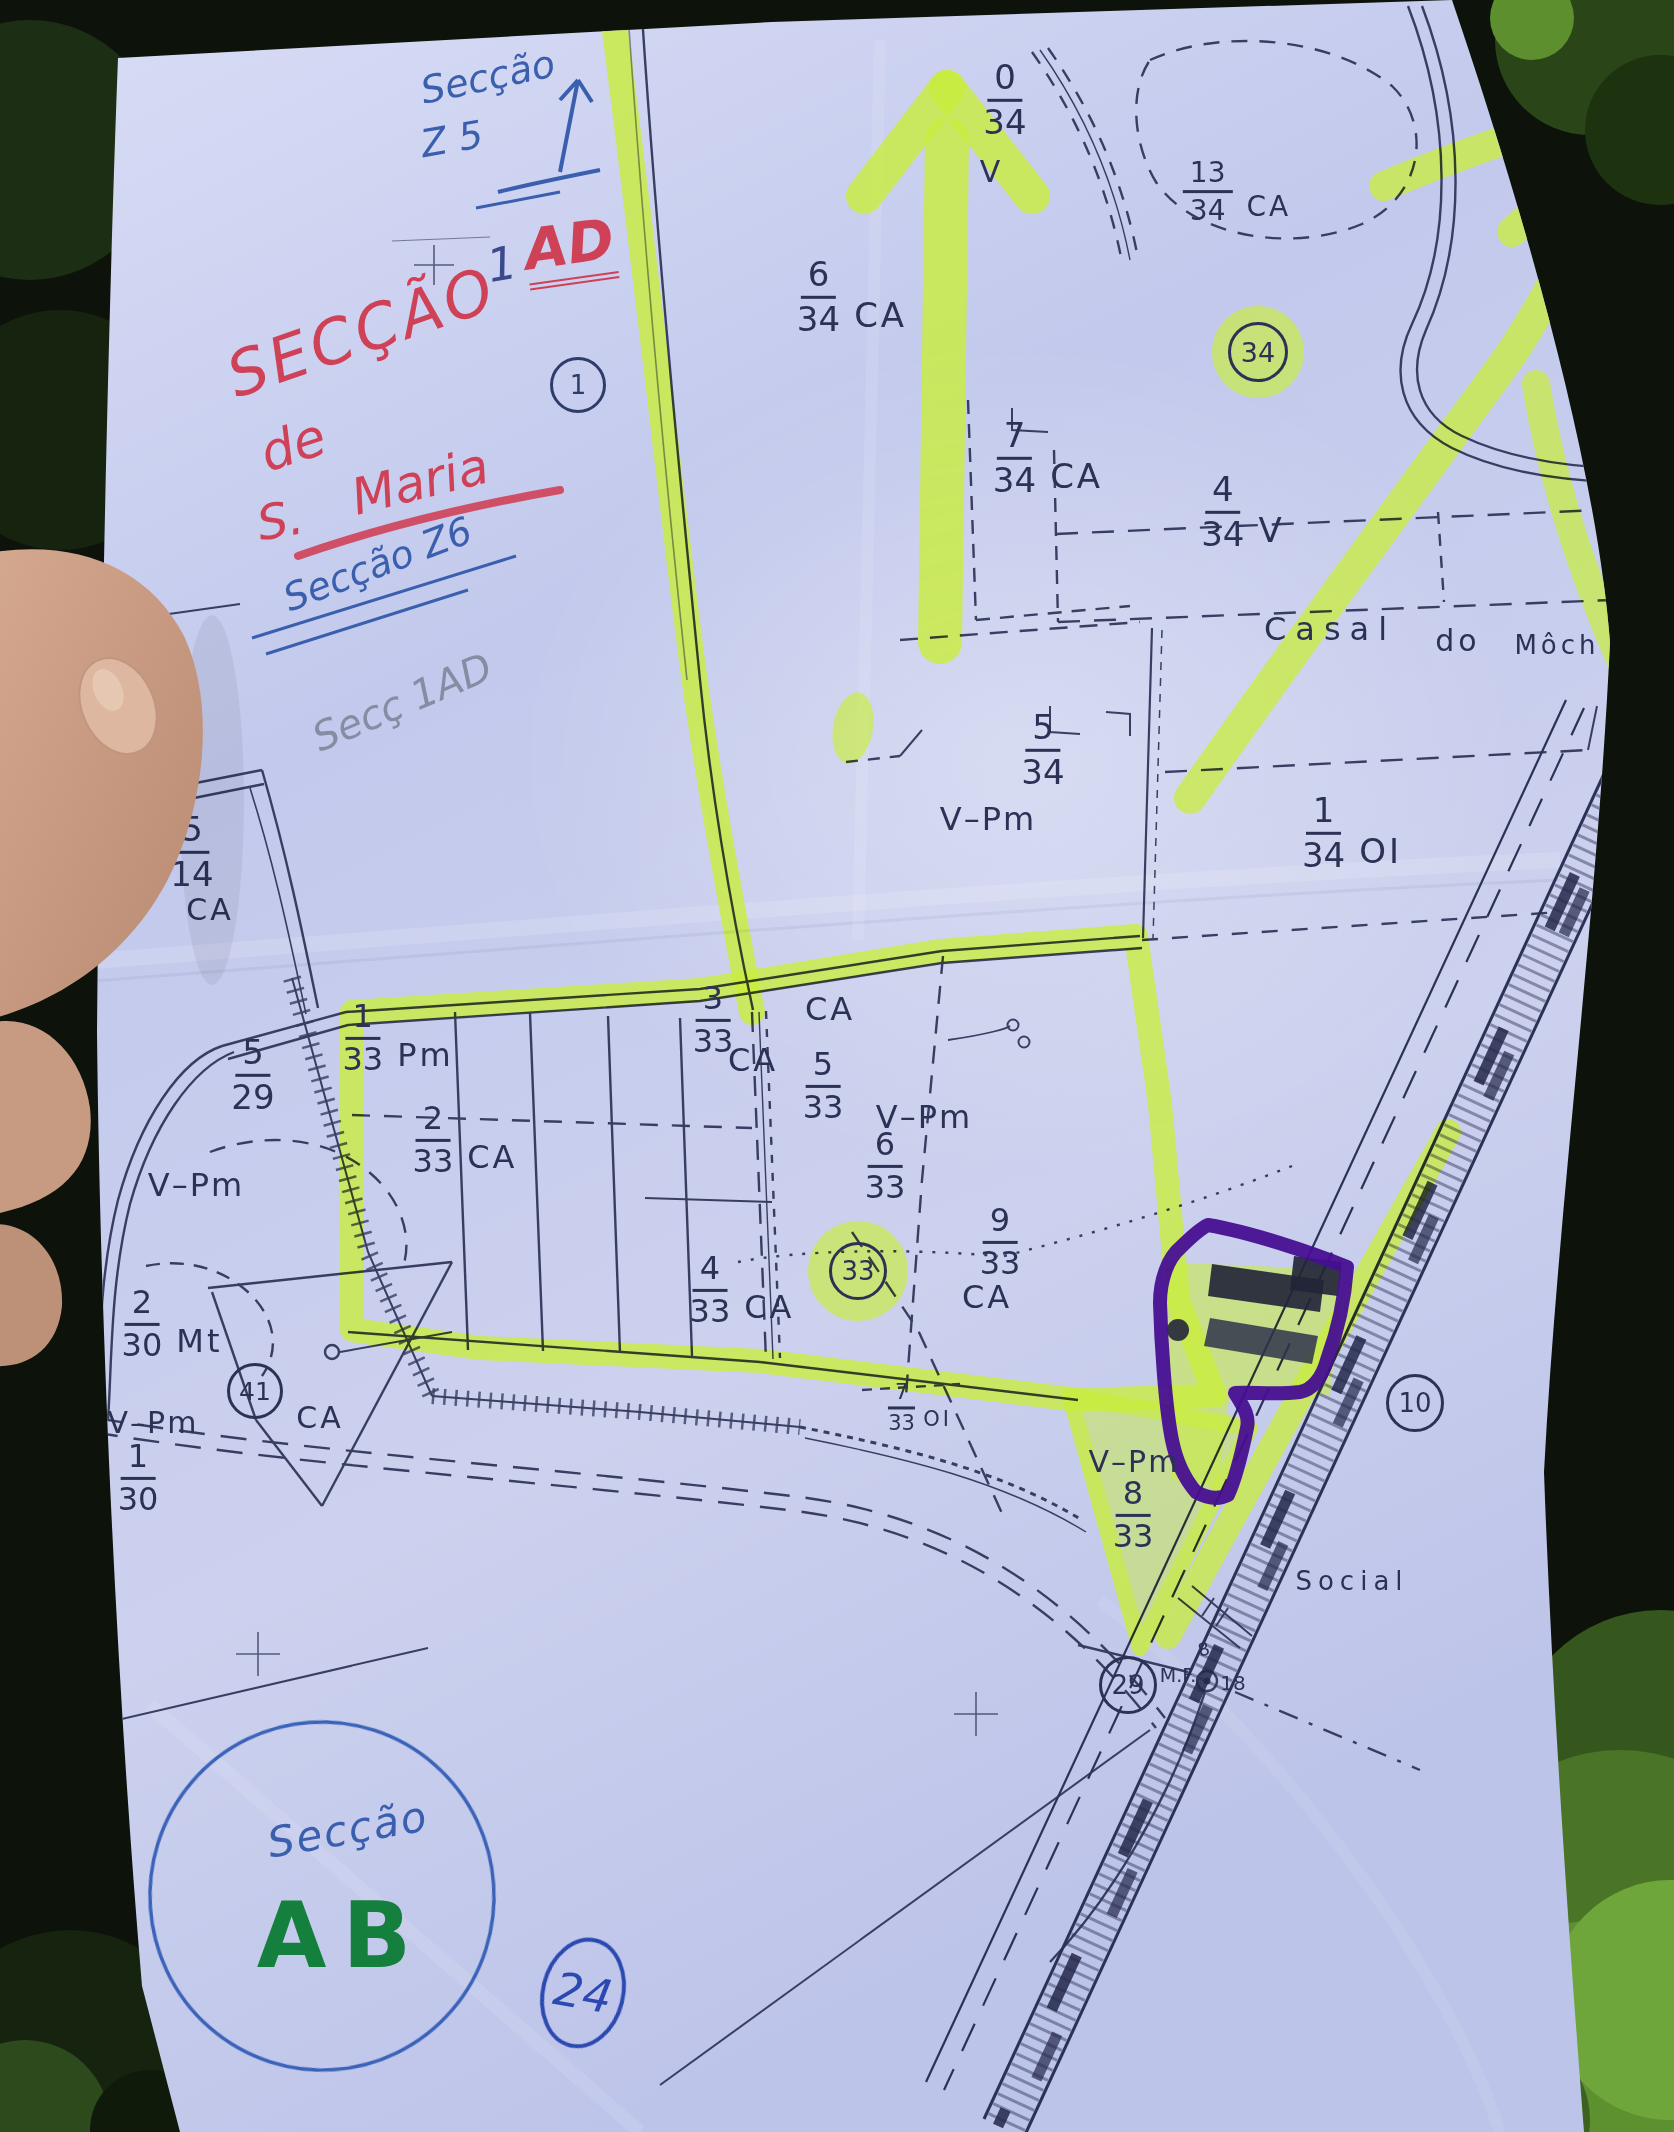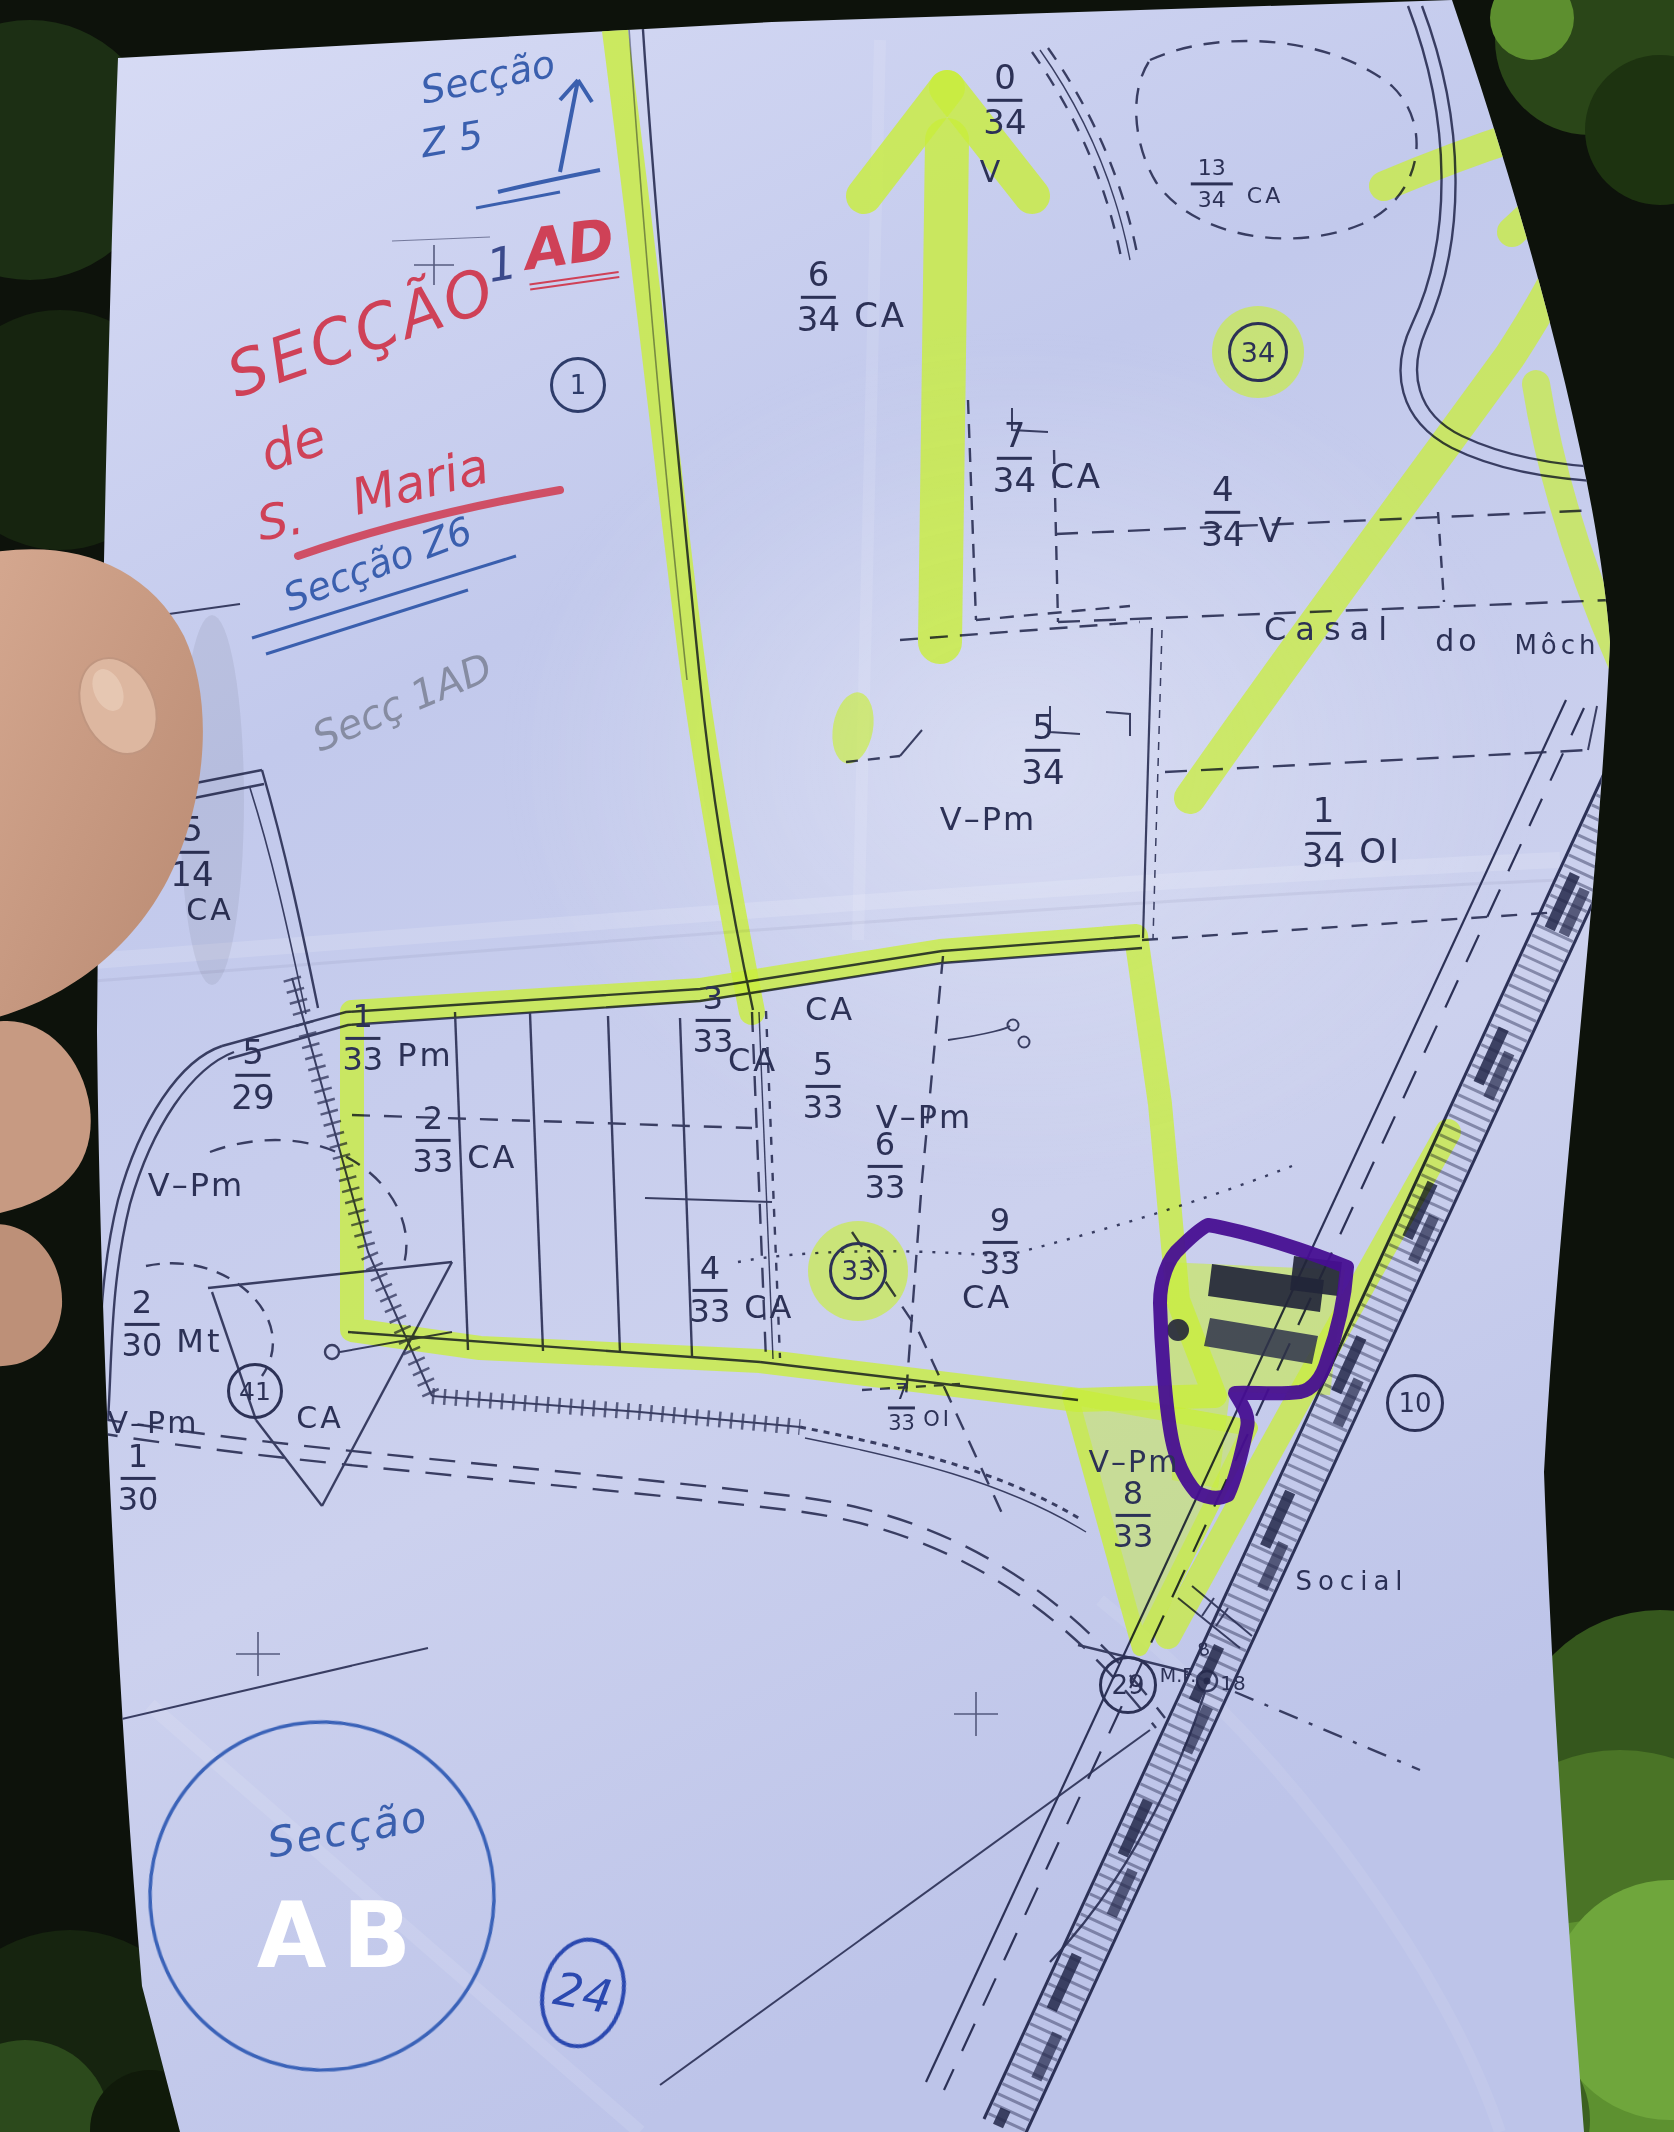--- a/index.html
+++ b/index.html
@@ -258,21 +258,21 @@
         </span></div>
     <div class="lbl map-ink" style="left:990px;top:172px;font-size:30px">V</div>
 
     <div class="lbl map-ink" style="left:852px;top:297px;font-size:34px"><span class="frac-row">
           <span class="frac">
             <span class="num">6</span>
             <span class="den">34</span>
           </span>
           <span class="code">CA</span>
         </span></div>
-    <div class="lbl map-ink" style="left:1237px;top:184px;font-size:22px"><span class="frac-row">
+    <div class="lbl map-ink" style="left:1237px;top:192px;font-size:28px"><span class="frac-row">
           <span class="frac">
             <span class="num">13</span>
             <span class="den">34</span>
           </span>
           <span class="code">CA</span>
         </span></div>
     <div class="circled" style="left:1258px;top:352px;width:54px;height:54px;font-size:27px">
         <span>34</span>
       </div>
 
@@ -405,21 +405,21 @@
     <div class="lbl map-ink" style="left:1352px;top:1582px;font-size:26px;letter-spacing:6px">Social</div>
 
     <div class="circled" style="left:1128px;top:1685px;width:52px;height:52px;font-size:26px">
         <span>29</span>
       </div>
     <div class="lbl map-ink" style="left:1178px;top:1676px;font-size:19px">M.F.</div>
     <div class="lbl map-ink" style="left:1233px;top:1683px;font-size:20px">18</div>
     <div class="lbl map-ink" style="left:1204px;top:1650px;font-size:18px;transform:translate(-50%,-50%) rotate(-14deg)">8</div>
 
     <div class="lbl blue hand" style="left:348px;top:1830px;font-size:42px;letter-spacing:2px;transform:translate(-50%,-50%) rotate(-10deg)">Secção</div>
-    <div class="lbl" style="left:342px;top:1936px;font-size:90px;font-weight:700;letter-spacing:16px;color:#ffffff">AB</div>
+    <div class="lbl" style="left:342px;top:1936px;font-size:90px;font-weight:700;letter-spacing:16px;color:#15803d">AB</div>
     <div class="lbl hand" style="left:583px;top:1993px;font-size:46px;color:#2b49b0;transform:translate(-50%,-50%) rotate(10deg)">24</div>
   </div>
 
   <svg width="1674" height="2132" viewBox="0 0 1674 2132" style="pointer-events:none">
     <ellipse cx="212" cy="800" rx="32" ry="185" fill="#000000" opacity="0.06"></ellipse>
     <path d="M -5,552 C 75,540 148,566 184,636 C 214,700 206,792 176,862 C 148,928 88,992 -5,1018 Z" fill="url(#skin)"></path>
     <ellipse cx="118" cy="706" rx="36" ry="50" transform="rotate(-24 118 706)" fill="#ddb7a0" stroke="#c09680" stroke-width="2"></ellipse>
     <ellipse cx="108" cy="690" rx="14" ry="22" transform="rotate(-24 108 690)" fill="#e9cbb6" opacity="0.8"></ellipse>
     <path d="M -5,1022 C 40,1014 82,1052 90,1108 C 96,1162 66,1200 -5,1214 Z" fill="#c79a82"></path>
     <path d="M -5,1224 C 36,1224 64,1262 62,1306 C 58,1348 28,1368 -5,1366 Z" fill="#bd9078"></path>

